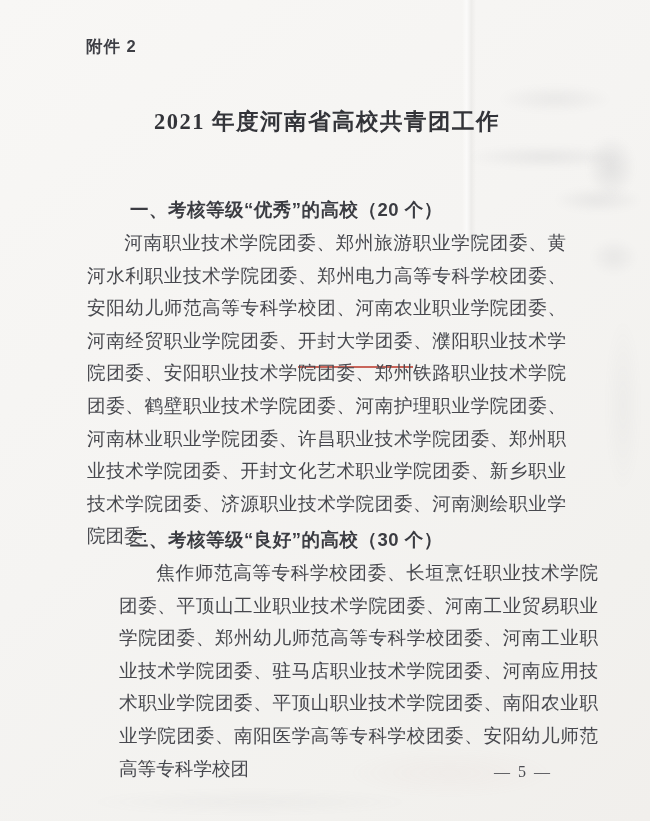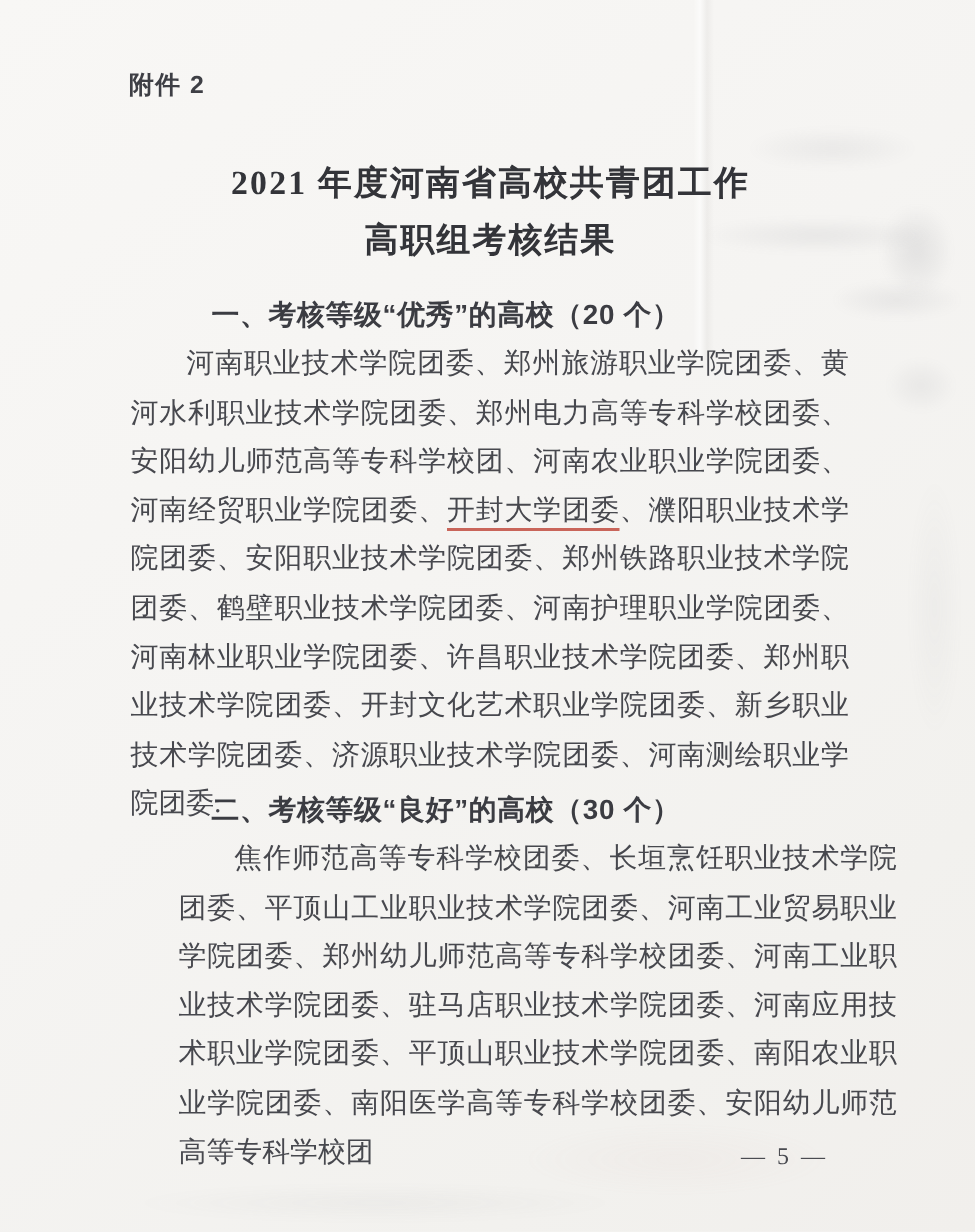--- a/index.html
+++ b/index.html
@@ -28,47 +28,47 @@
   .s1{left:500px;top:86px;width:110px;height:26px;opacity:.10;}
   .s2{left:470px;top:146px;width:150px;height:22px;opacity:.12;}
   .s3{left:588px;top:138px;width:46px;height:58px;opacity:.16;border-radius:8px;}
   .s4{left:556px;top:188px;width:84px;height:24px;opacity:.12;}
   .s5{left:592px;top:240px;width:44px;height:34px;opacity:.10;}
   .s6{left:606px;top:320px;width:34px;height:170px;opacity:.05;}
   .s7{left:350px;top:750px;width:200px;height:46px;opacity:.05;background:radial-gradient(ellipse at center,#c59a95 0%,rgba(197,154,149,.4) 50%,rgba(197,154,149,0) 75%);}
   .s8{left:90px;top:790px;width:320px;height:24px;opacity:.05;}
 
   .attachment{
-    position:absolute;left:86px;top:46px;
+    position:absolute;left:86px;top:36px;
     font-size:16.5px;letter-spacing:1px;color:#3e3f45;
     font-family:"Liberation Sans","DejaVu Sans",sans-serif;font-weight:bold;
   }
   .title{
     position:absolute;left:0;right:20px;top:103px;margin:0;
     text-align:center;font-weight:bold;color:#333439;
     font-size:22.5px;line-height:38px;letter-spacing:1.5px;
   }
   .title-line{display:block;padding-left:24px;}
   .sec-heading{
-    position:absolute;left:141px;margin:0;
+    position:absolute;left:130px;margin:0;
     font-family:"Liberation Sans","DejaVu Sans",sans-serif;
     font-size:18.5px;font-weight:bold;color:#3b3c42;letter-spacing:.5px;
   }
   .sec-heading.h1{top:197px;}
   .sec-heading.h2{top:527px;}
   .body-para{
     position:absolute;left:87px;width:479px;margin:0;
     font-size:18.6px;line-height:32.6px;letter-spacing:0;
     text-align:justify;text-indent:2em;color:#47484e;
   }
   .para-excellent{top:227px;}
   .para-good{top:557px;margin-left:32px;}
   .red-underline{
     border-bottom:2px solid #c9655a;
-    padding-bottom:1px;
+    padding-bottom:15px;
   }
   .page-number{
     position:absolute;top:763px;left:494px;
     font-size:16px;letter-spacing:2px;color:#4a4b51;
   }
 </style>
 </head>
 <body>
 
 <div class="page">
@@ -80,21 +80,20 @@
   <div class="smudge s4"></div>
   <div class="smudge s5"></div>
   <div class="smudge s6"></div>
   <div class="smudge s7"></div>
   <div class="smudge s8"></div>
 
   <div class="attachment">附件 2</div>
 
   <h1 class="title">
     <span class="title-line">2021 年度河南省高校共青团工作</span>
-    <span class="title-line">高职组考核结果</span>
   </h1>
 
   <h2 class="sec-heading h1">一、考核等级“优秀”的高校（20 个）</h2>
 
   <p class="body-para para-excellent"><span>河南职业技术学院团委、郑州旅游职业学院团委、黄河水利职业技术学院团委、郑州电力高等专科学校团委、安阳幼儿师范高等专科学校团、河南农业职业学院团委、河南经贸职业学院团委、</span><span class="red-underline">开封大学团委</span><span>、濮阳职业技术学院团委、安阳职业技术学院团委、郑州铁路职业技术学院团委、鹤壁职业技术学院团委、河南护理职业学院团委、河南林业职业学院团委、许昌职业技术学院团委、郑州职业技术学院团委、开封文化艺术职业学院团委、新乡职业技术学院团委、济源职业技术学院团委、河南测绘职业学院团委.</span></p>
 
   <h2 class="sec-heading h2">二、考核等级“良好”的高校（30 个）</h2>
 
   <p class="body-para para-good">焦作师范高等专科学校团委、长垣烹饪职业技术学院团委、平顶山工业职业技术学院团委、河南工业贸易职业学院团委、郑州幼儿师范高等专科学校团委、河南工业职业技术学院团委、驻马店职业技术学院团委、河南应用技术职业学院团委、平顶山职业技术学院团委、南阳农业职业学院团委、南阳医学高等专科学校团委、安阳幼儿师范高等专科学校团</p>
 

